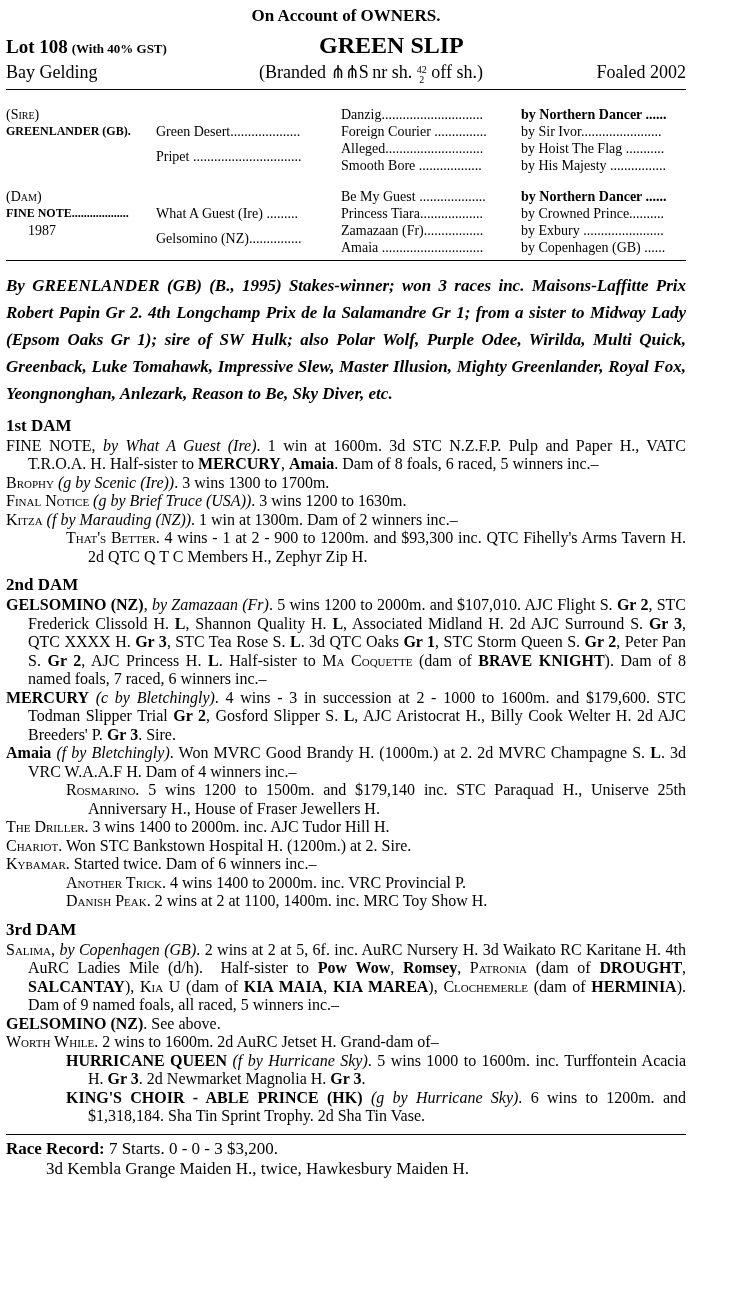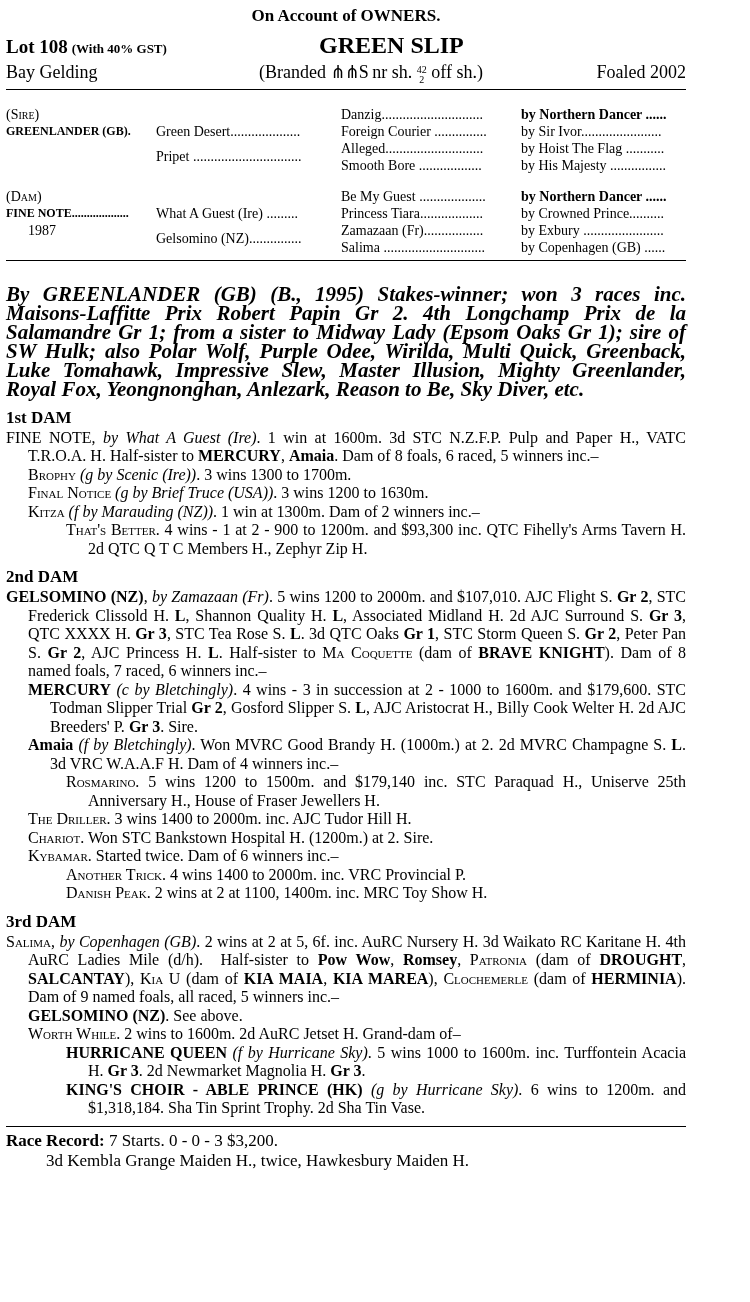--- a/index.html
+++ b/index.html
@@ -28,27 +28,27 @@
   .ped .c1{width:150px;}
   .ped .c2{width:185px;}
   .ped .c3{width:180px;}
   .ped .c4{width:auto;}
   .sc{font-variant:small-caps;}
   .ped .line{line-height:17px;white-space:nowrap;}
   .ped .sire-name{font-weight:bold;font-size:12px;}
   .hr{border:0;border-top:1px solid #000;margin:4px 0;}
 
   
-  .summary{font-weight:bold;font-style:italic;font-size:21px;line-height:19px;margin-top:24px;text-align:justify;}
+  .summary{font-weight:bold;font-style:italic;font-size:17px;line-height:27px;margin-top:11px;text-align:justify;}
 
   
   h2.dam{font-size:17px;font-weight:bold;margin:9px 0 1px 0;}
   p{margin:0;font-size:16px;line-height:18.5px;text-align:justify;}
   .lvl0{margin-left:0;text-indent:-22px;padding-left:22px;}
-  .lvl1{margin-left:22px;text-indent:-22px;padding-left:22px;}
+  .lvl1{text-indent:-22px;padding-left:22px;}
   .lvl2{margin-left:60px;text-indent:-22px;padding-left:22px;}
   .caps{font-variant:small-caps;}
 
   .rr{margin-top:10px;}
   .rr .line1{font-size:17px;}
   .rr .line2{font-size:17px;margin-left:40px;}
   .rule-top{border-top:1.5px solid #000;margin-top:8px;padding-top:4px;}
 </style>
 </head>
 <body>
@@ -118,21 +118,21 @@
       <td class="c2">
         <div class="line" style="height:17px"></div>
         <div class="line">What A Guest (Ire) .........</div>
         <div class="line" style="height:8px"></div>
         <div class="line">Gelsomino (NZ)...............</div>
       </td>
       <td class="c3">
         <div class="line">Be My Guest ...................</div>
         <div class="line">Princess Tiara..................</div>
         <div class="line">Zamazaan (Fr).................</div>
-        <div class="line">Salima .............................</div>
+        <div class="line">Amaia .............................</div>
       </td>
       <td class="c4">
         <div class="line b">by Northern Dancer ......</div>
         <div class="line">by Crowned Prince..........</div>
         <div class="line">by Exbury .......................</div>
         <div class="line">by Copenhagen (GB) ......</div>
       </td>
     </tr>
   </tbody>
     </table>

